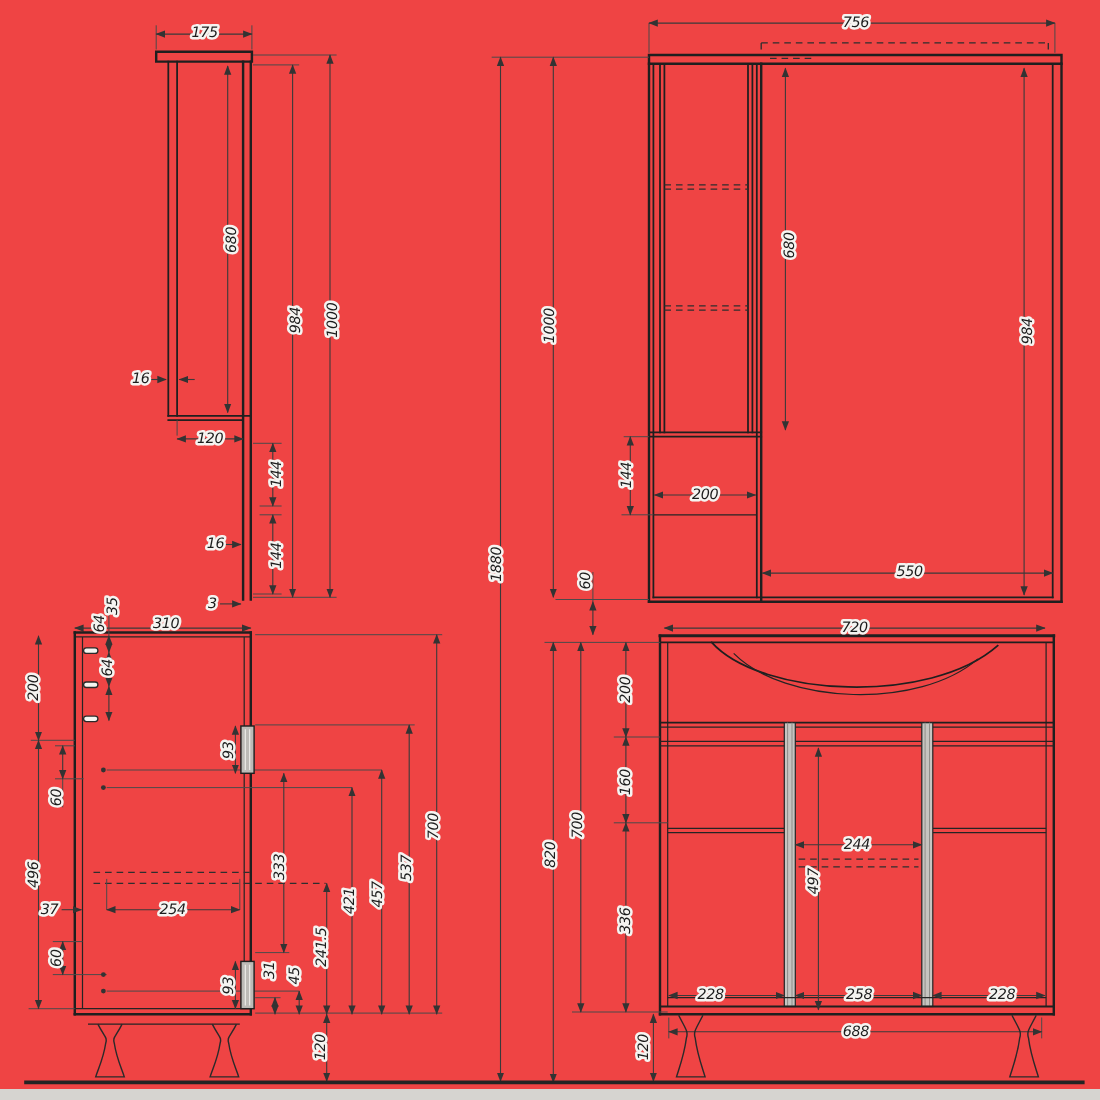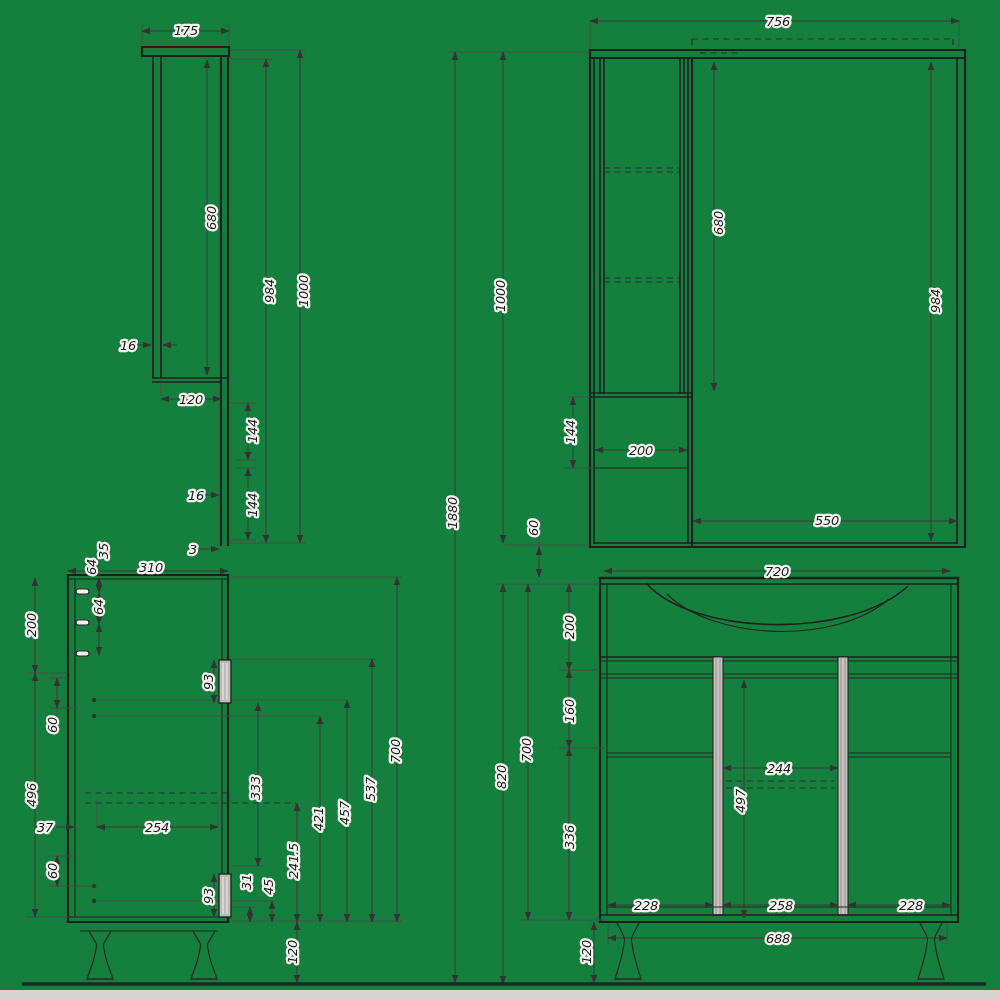--- a/index.html
+++ b/index.html
@@ -1,16 +1,16 @@
 <!DOCTYPE html>
 <html><head>
 <meta charset="utf-8">
 <style>
   html,body{margin:0;padding:0;background:#f5f4f1;}
-  .stage{width:1000px;height:1000px;position:relative;background:#15803d;overflow:hidden;}
+  .stage{width:1000px;height:1000px;position:relative;background:#ef4444;overflow:hidden;}
   svg{display:block;}
   text{font-family:"DejaVu Sans",sans-serif;font-style:italic;font-size:13px;fill:#1c1c1c;
        text-anchor:middle;dominant-baseline:central;paint-order:stroke;stroke:#f5f4f1;
        stroke-width:4.5px;stroke-linejoin:round;letter-spacing:-0.3px;}
   .m25{stroke:#1f1f1f;stroke-width:2.6;fill:none;stroke-linecap:square}
   .m2{stroke:#1f1f1f;stroke-width:2.2;fill:none;stroke-linecap:square}
   .m15{stroke:#1f1f1f;stroke-width:1.6;fill:none;stroke-linecap:square}
   .m1{stroke:#242424;stroke-width:1.1;fill:none}
   .dim{stroke:#3a3a3a;stroke-width:1;fill:none}
   .dimE{stroke:#3a3a3a;stroke-width:1;fill:none}

